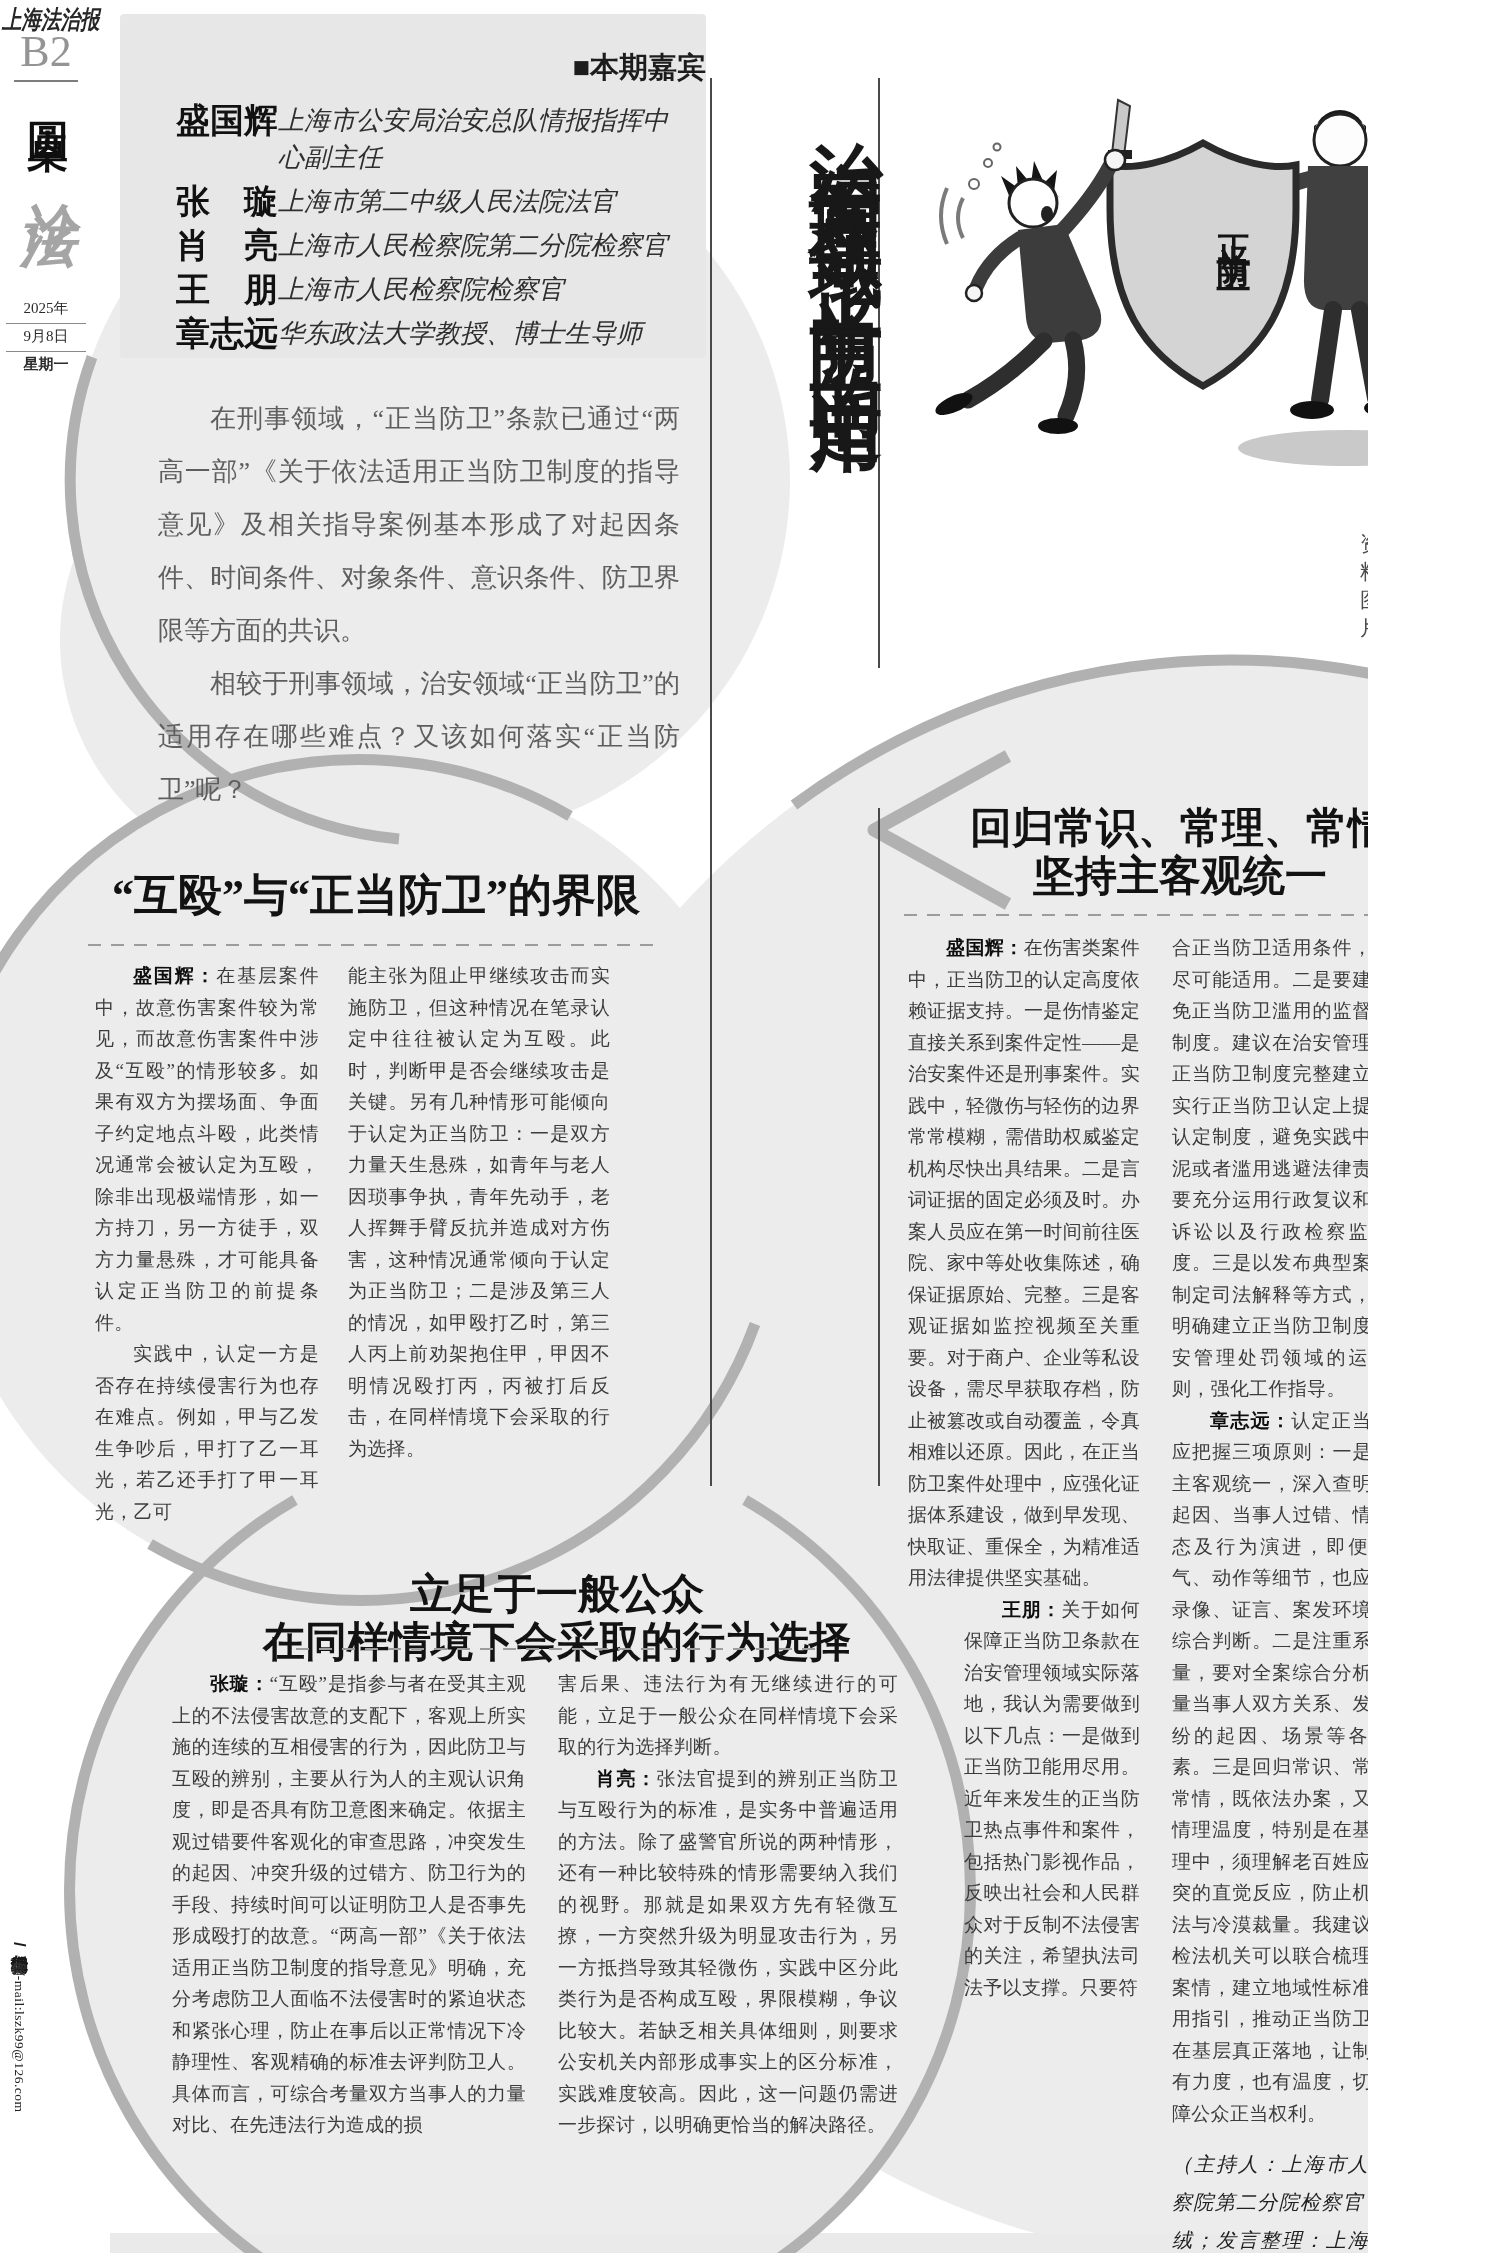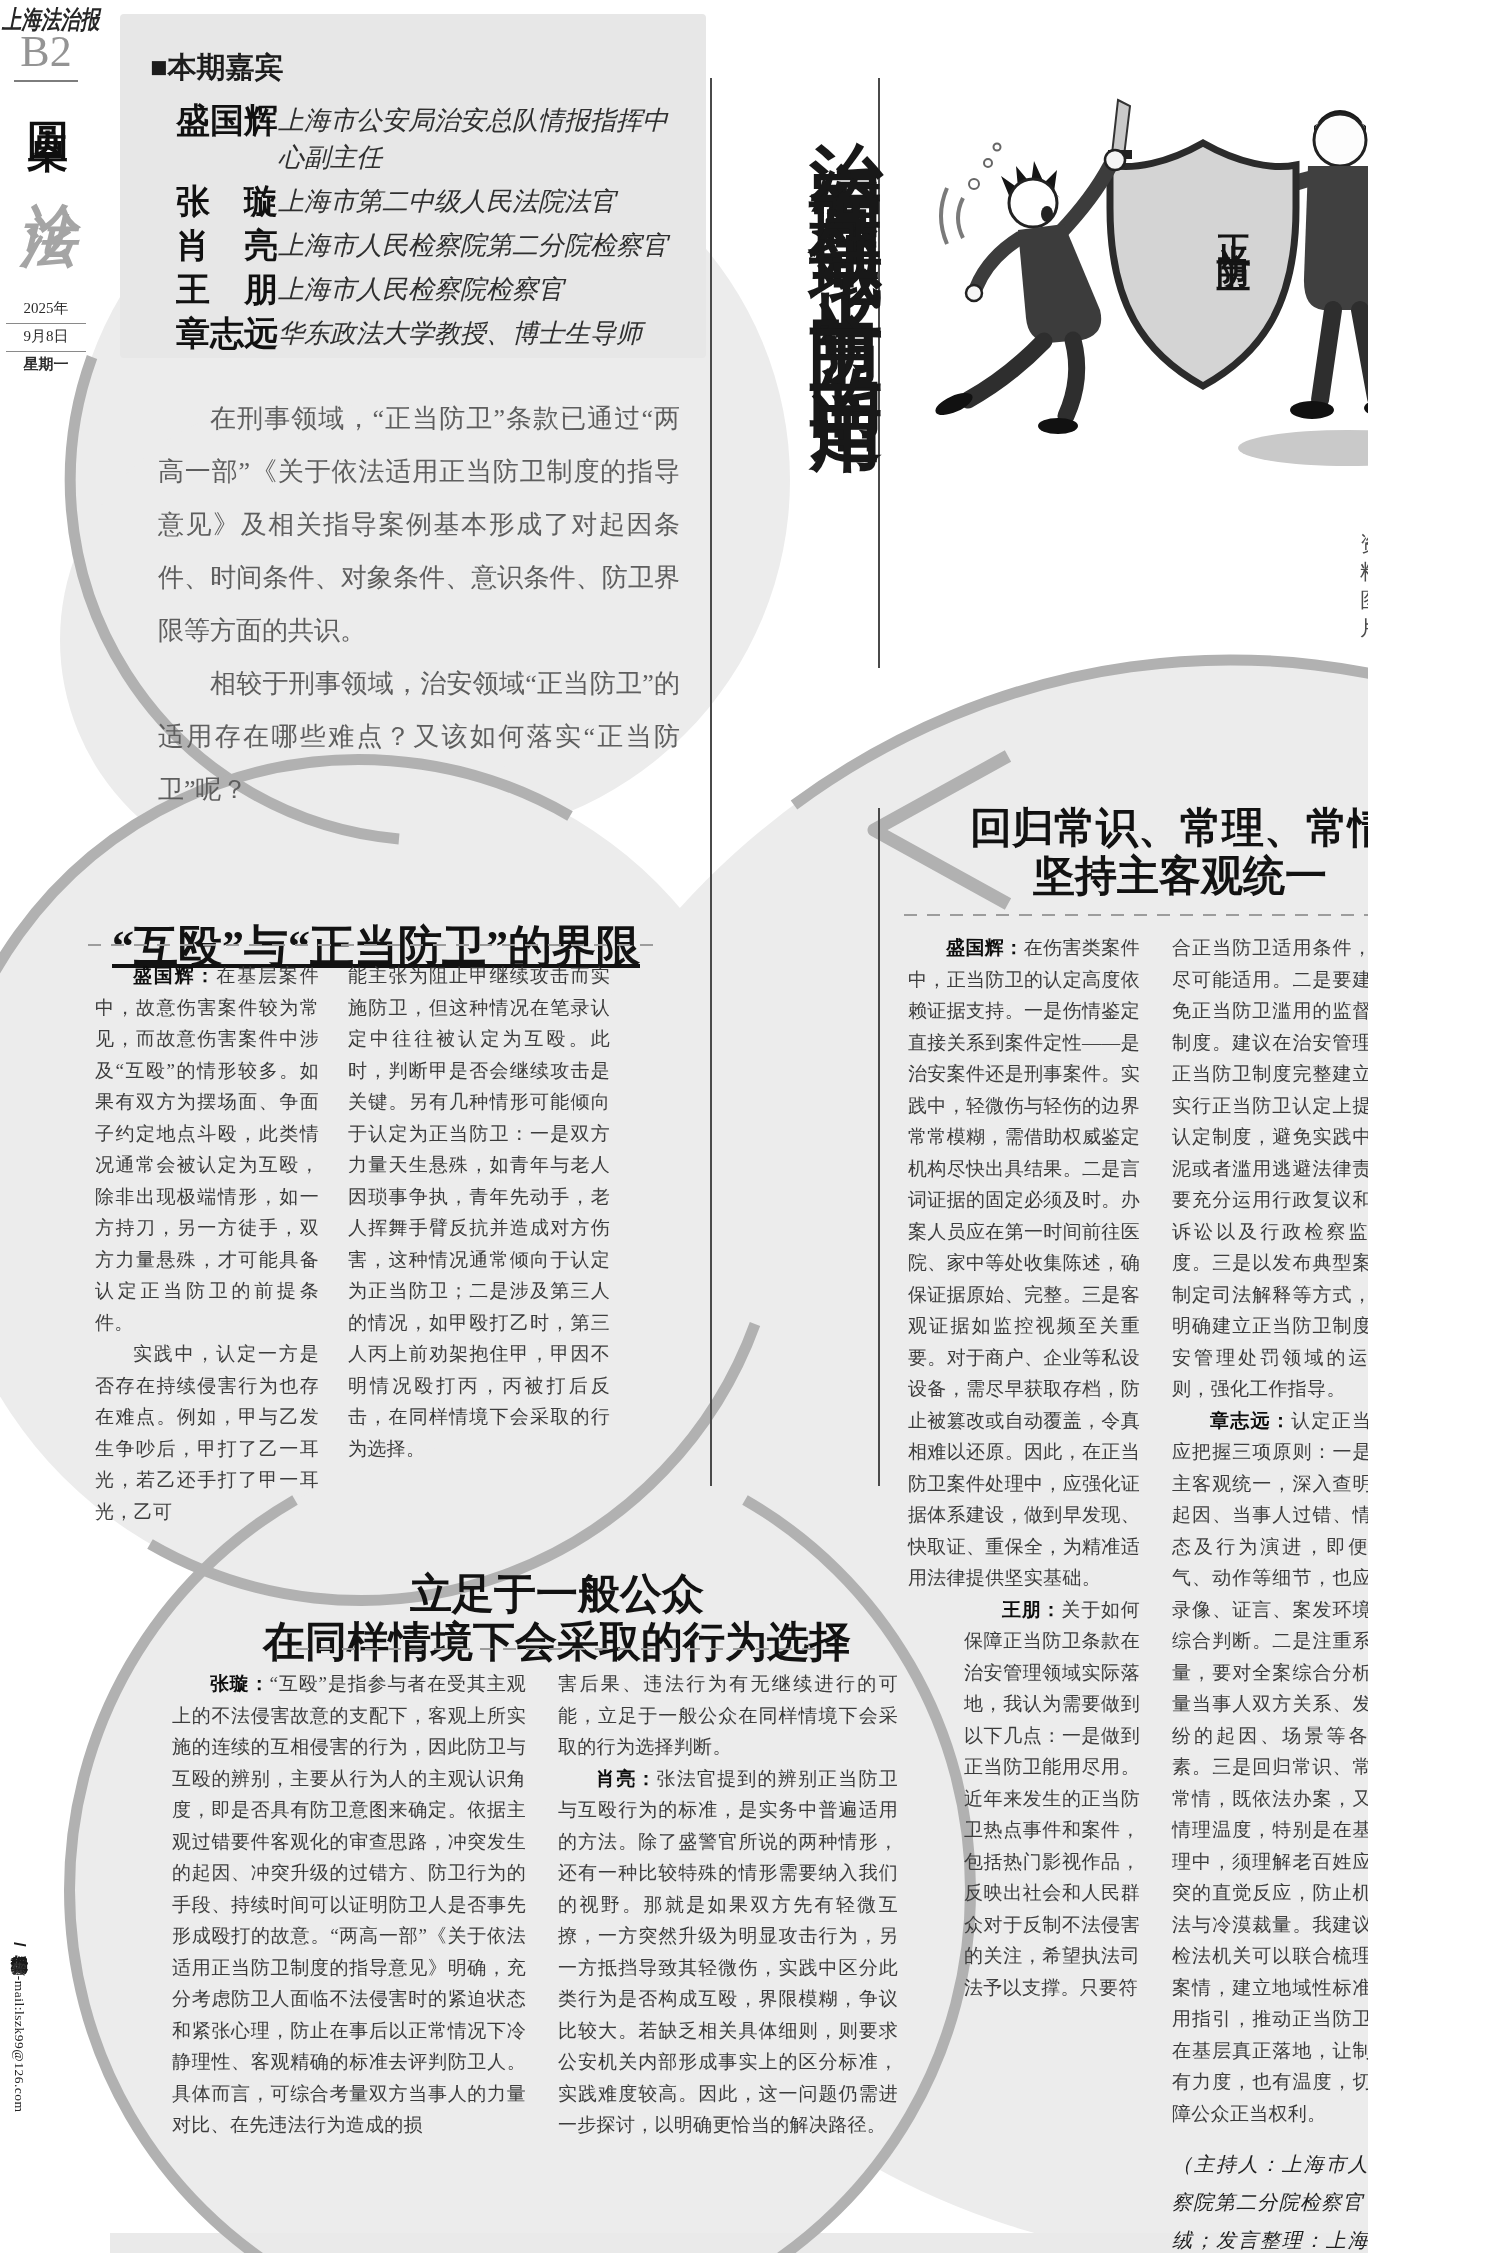--- a/index.html
+++ b/index.html
@@ -22,42 +22,42 @@
   .datebox .wk{font-weight:bold;}
   .editor{position:absolute;left:8px;top:1942px;height:311px;display:flex;}
   .editor span{writing-mode:vertical-rl;}
   .ed-label{font-size:17px;font-weight:bold;font-family:"Liberation Sans","DejaVu Sans",sans-serif;color:#1a1a1a;}
   .ed-name{font-size:13px;color:#333;margin-top:4px;}
   .ed-mail{font-size:13.5px;color:#222;margin-top:16px;letter-spacing:.5px;}
   
   .guests{position:absolute;left:120px;top:14px;width:586px;height:344px;background:#e7e7e7;
           border-radius:4px;z-index:2;padding:0;box-sizing:border-box;}
   .guests-label{margin:34px 0 14px 30px;font-size:29px;font-weight:bold;color:#1c1c1c;
-          font-family:"Liberation Sans","DejaVu Sans",sans-serif;}
+          font-family:"Liberation Sans","DejaVu Sans",sans-serif;text-align:right;}
   .guest-row{display:flex;margin:0 0 7px 56px;line-height:37px;}
   .guest-name{width:102px;flex:0 0 102px;font-size:34px;font-weight:bold;color:#111;}
   .guest-title{width:392px;font-size:26px;color:#2f2f2f;font-style:italic;}
   
   .intro{position:absolute;left:158px;top:392px;width:522px;z-index:2;font-size:26px;
          line-height:53px;color:#5e5e5e;text-align:justify;}
   .intro p{margin:0;text-indent:2em;}
   
   .hrule{position:absolute;width:2px;background:#4a4a4a;z-index:2;}
   .headline{position:absolute;left:736px;top:82px;width:110px;height:1410px;z-index:2;
       writing-mode:vertical-rl;font-size:73px;font-weight:900;letter-spacing:19px;color:#181818;
       font-family:"Liberation Serif","DejaVu Serif",serif;}
   
   .cartoon{position:absolute;left:868px;top:48px;width:592px;height:478px;z-index:2;margin:0;}
   .shield-label{position:absolute;left:1170px;top:208px;width:82px;height:100px;z-index:3;
       writing-mode:vertical-rl;line-break:anywhere;font-size:34px;font-weight:bold;color:#141414;
       letter-spacing:9px;line-height:38px;}
   .caption{position:absolute;left:1360px;top:530px;z-index:2;font-size:21px;color:#4c4c4c;}
   
   .sec-h{position:absolute;z-index:2;text-align:center;font-weight:bold;color:#121212;margin:0;}
-  .h-s1{left:90px;top:917px;width:572px;font-size:44px;text-decoration:underline;}
+  .h-s1{left:90px;top:866px;width:572px;font-size:44px;}
   .h-r{left:940px;top:804px;width:480px;font-size:42px;line-height:48px;}
   .h-s3{left:250px;top:1550px;width:614px;font-size:42px;line-height:48px;margin-top:20px;}
   .dash{position:absolute;z-index:2;height:2px;
         background:repeating-linear-gradient(90deg,#9c9c9c 0 13px,rgba(0,0,0,0) 13px 23px);}
   .d1{left:88px;top:944px;width:572px;}
   .d2{left:904px;top:914px;width:560px;}
   .d3{left:296px;top:1648px;width:522px;}
   .col{position:absolute;z-index:2;font-size:19px;line-height:31.5px;letter-spacing:.3px;
        color:#3c3c3c;text-align:justify;}
   .col p{margin:0;text-indent:2em;}

